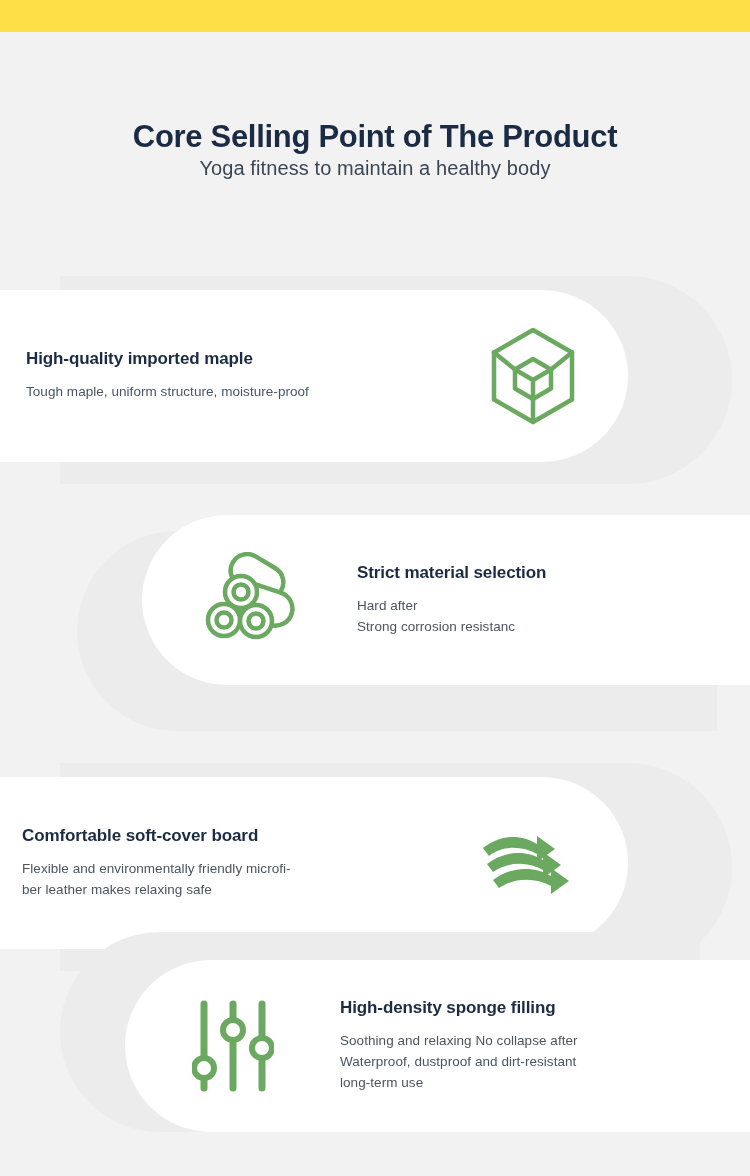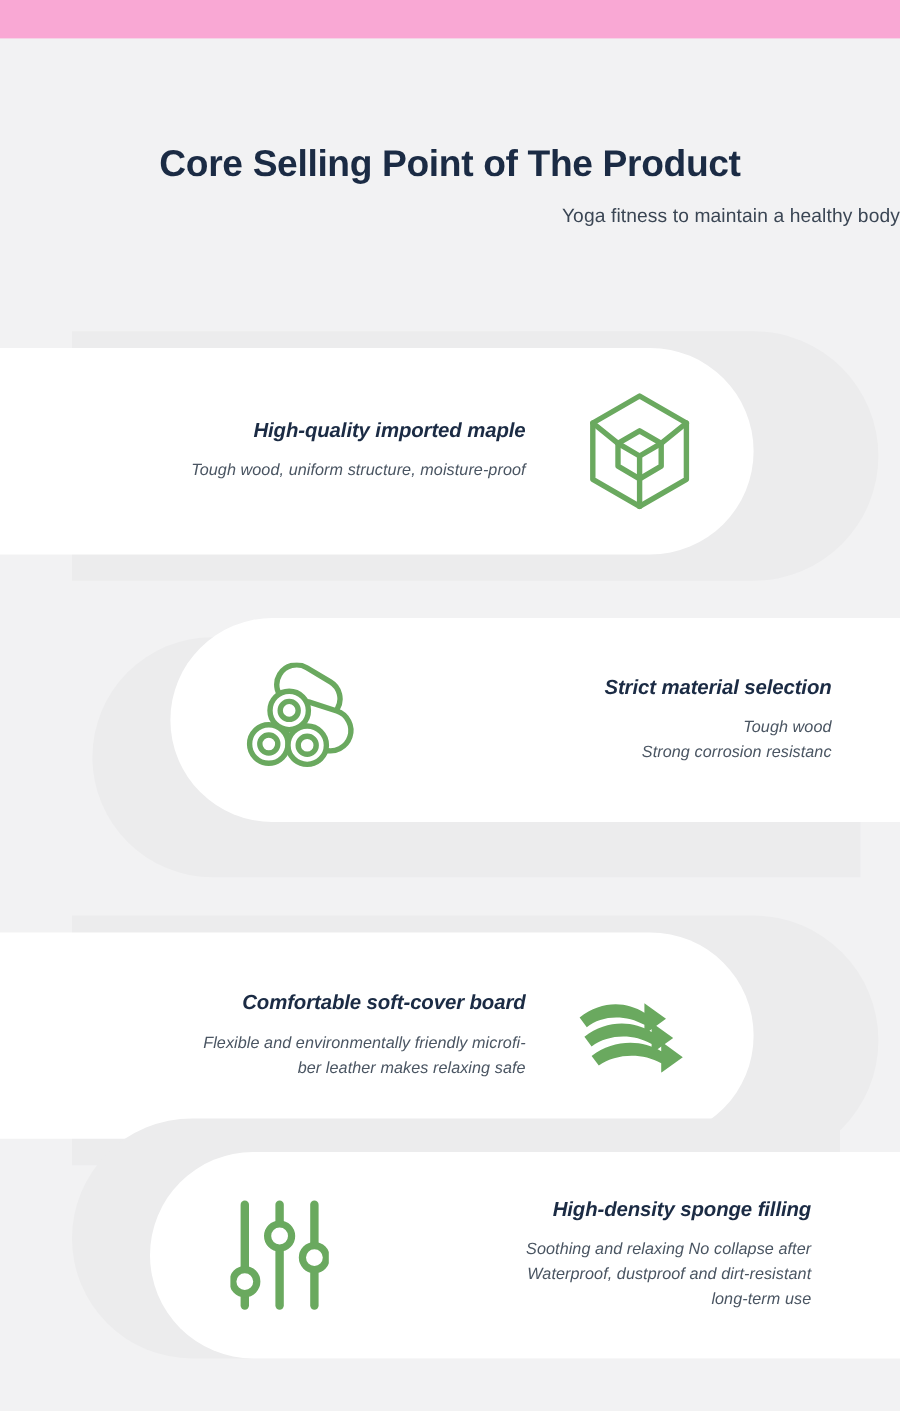--- a/index.html
+++ b/index.html
@@ -7,21 +7,21 @@
   html, body {
     width:750px; height:1176px;
     background:#ffffff;
     font-family:"Liberation Sans", sans-serif;
     -webkit-font-smoothing:antialiased;
   }
   #page {
     position:relative;
     width:750px; height:1176px;
     overflow:hidden;
-    background:#f9a8d4;
+    background:#fde047;
   }
   
   .body-bg {
     position:absolute;
     left:0; top:32px;
     width:750px; height:1144px;
     background:#f2f2f3;
   }
 
   
@@ -33,26 +33,24 @@
     z-index:6;
   }
   .page-title {
     font-size:31px;
     font-weight:bold;
     color:#1b2b44;
     letter-spacing:-0.3px;
     line-height:1.25;
   }
   .page-subtitle {
-    margin-top:15px;
-    font-size:16px;
+    font-size:20px;
     font-weight:normal;
     color:#3b4654;
     letter-spacing:0.1px;
-    text-align:right;
   }
 
   
   .card {
     position:absolute;
     z-index:3;
   }
   .card .ghost {
     position:absolute;
     background:#ebebec;
@@ -116,21 +114,21 @@
     border-radius:100px 0 0 100px;
     background:#ececed;
   }
   #card-4 .panel {
     left:125px; top:10px; width:690px; height:172px;
     border-radius:86px 0 0 86px;
   }
   #card-4 .content { left:125px; top:10px; width:565px; height:172px; }
 
   
-  .text-block { flex:1 1 auto; text-align:right;font-style:italic; }
+  .text-block { flex:1 1 auto; text-align:left; }
   .icon-block {
     flex:0 0 auto;
     display:flex;
     align-items:center;
     justify-content:center;
   }
   .feature-title {
     font-size:17px;
     font-weight:bold;
     color:#1b2b44;
@@ -167,21 +165,21 @@
     <div class="page-subtitle">Yoga fitness to maintain a healthy body</div>
   </div>
 
   <div class="card" id="card-1">
     <div class="ghost"></div>
     <div class="panel"></div>
     <div class="content">
       <div class="text-block">
         <div class="feature-title">High-quality imported maple</div>
         <div class="feature-desc">
-          <span>Tough wood, uniform structure, moisture-proof</span>
+          <span>Tough maple, uniform structure, moisture-proof</span>
         </div>
       </div>
       <div class="icon-block">
         <svg width="94" height="100" viewBox="0 0 94 100" fill="none">
           <path d="M47 4 L86 26.5 L86 73.5 L47 96 L8 73.5 L8 26.5 Z" stroke="#6aa95f" stroke-width="4.5" stroke-linejoin="round" fill="none"></path>
           <path d="M47 33 L65 43.5 L65 62.5 L47 73 L29 62.5 L29 43.5 Z" stroke="#6aa95f" stroke-width="4.5" stroke-linejoin="round" fill="none"></path>
           <path d="M29 43.5 L47 54 L65 43.5" stroke="#6aa95f" stroke-width="4.5" stroke-linejoin="round" stroke-linecap="round" fill="none"></path>
           <path d="M47 54 L47 96" stroke="#6aa95f" stroke-width="4.5" stroke-linecap="round"></path>
           <path d="M8 26.5 L29 43.5" stroke="#6aa95f" stroke-width="4.5" stroke-linecap="round"></path>
           <path d="M86 26.5 L65 43.5" stroke="#6aa95f" stroke-width="4.5" stroke-linecap="round"></path>
@@ -204,21 +202,21 @@
             <circle cx="54" cy="69" r="16"></circle>
             <circle cx="39" cy="40" r="7.5"></circle>
             <circle cx="22" cy="68" r="7.5"></circle>
             <circle cx="54" cy="69" r="7.5"></circle>
           </g>
         </svg>
       </div>
       <div class="text-block">
         <div class="feature-title">Strict material selection</div>
         <div class="feature-desc">
-          <span>Tough wood</span>
+          <span>Hard after</span>
           <span>Strong corrosion resistanc</span>
         </div>
       </div>
     </div>
   </div>
 
   <div class="card" id="card-3">
     <div class="ghost"></div>
     <div class="panel"></div>
     <div class="content">

